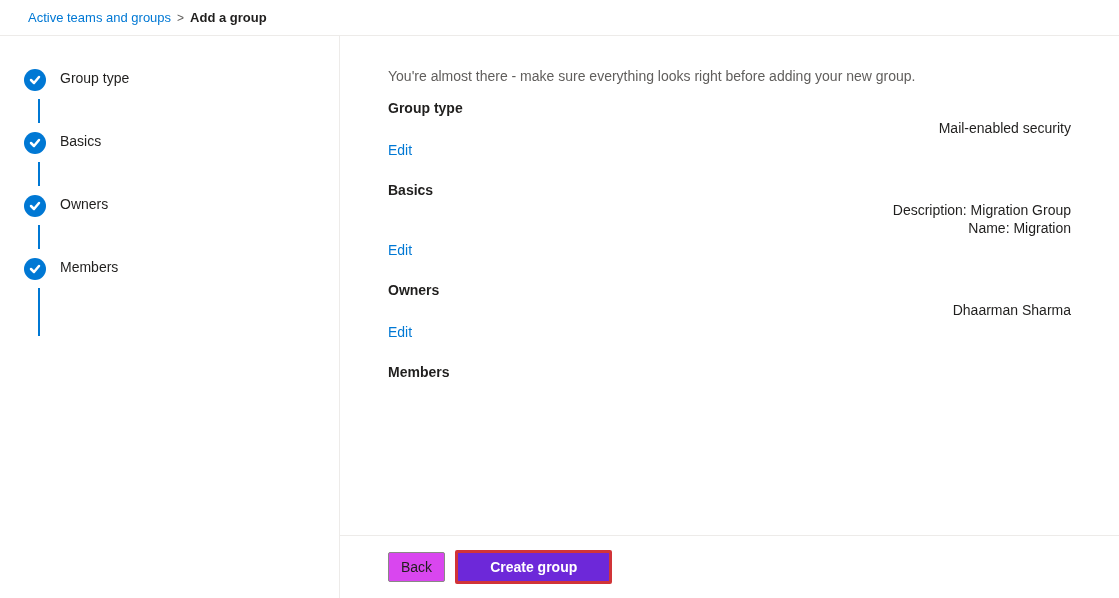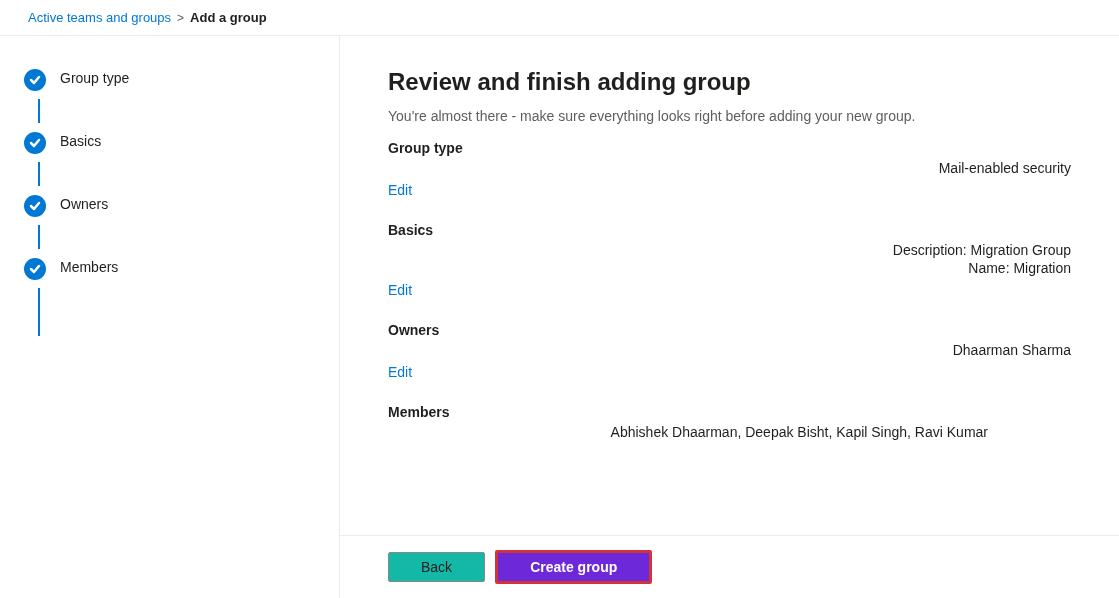--- a/index.html
+++ b/index.html
@@ -168,23 +168,23 @@
     .footer {
       border-top: 1px solid #edebe9;
       padding: 14px 48px;
       display: flex;
       align-items: center;
       gap: 10px;
       background: #fff;
     }
 
     .btn-back {
-      padding: 6px 32px;
-      font-size: 14px;
-      background: #14b8a6;
+      padding: 6px 12px;
+      font-size: 14px;
+      background: #d946ef;
       border: 1px solid #8a8886;
       color: #201f1e;
       cursor: pointer;
       border-radius: 2px;
       font-family: inherit;
     }
 
     .btn-create {
       padding: 6px 32px;
       font-size: 14px;
@@ -271,21 +271,20 @@
     <div class="step-connector"></div>
 
     <div class="step-connector"></div>
 
 
   </div>
 
   <div class="content-area">
     <div class="content-scroll">
 
-      <h1 class="page-title">Review and finish adding group</h1>
       <p class="page-subtitle">You're almost there - make sure everything looks right before adding your new group.</p>
 
       <div class="section">
         <div class="section-label">Group type</div>
         <div class="section-value">Mail-enabled security</div>
         <a class="section-edit">Edit</a>
       </div>
 
       <div class="section">
         <div class="section-label">Basics</div>
@@ -295,21 +294,20 @@
       </div>
 
       <div class="section">
         <div class="section-label">Owners</div>
         <div class="section-value">Dhaarman Sharma</div>
         <a class="section-edit">Edit</a>
       </div>
 
       <div class="section">
         <div class="section-label">Members</div>
-        <div class="members-value section-value">Abhishek Dhaarman, Deepak Bisht, Kapil Singh, Ravi Kumar</div>
       </div>
 
     </div>
 
     <div class="footer">
       <button class="btn-back">Back</button>
       <button class="btn-create">Create group</button>
     </div>
   </div>
 

